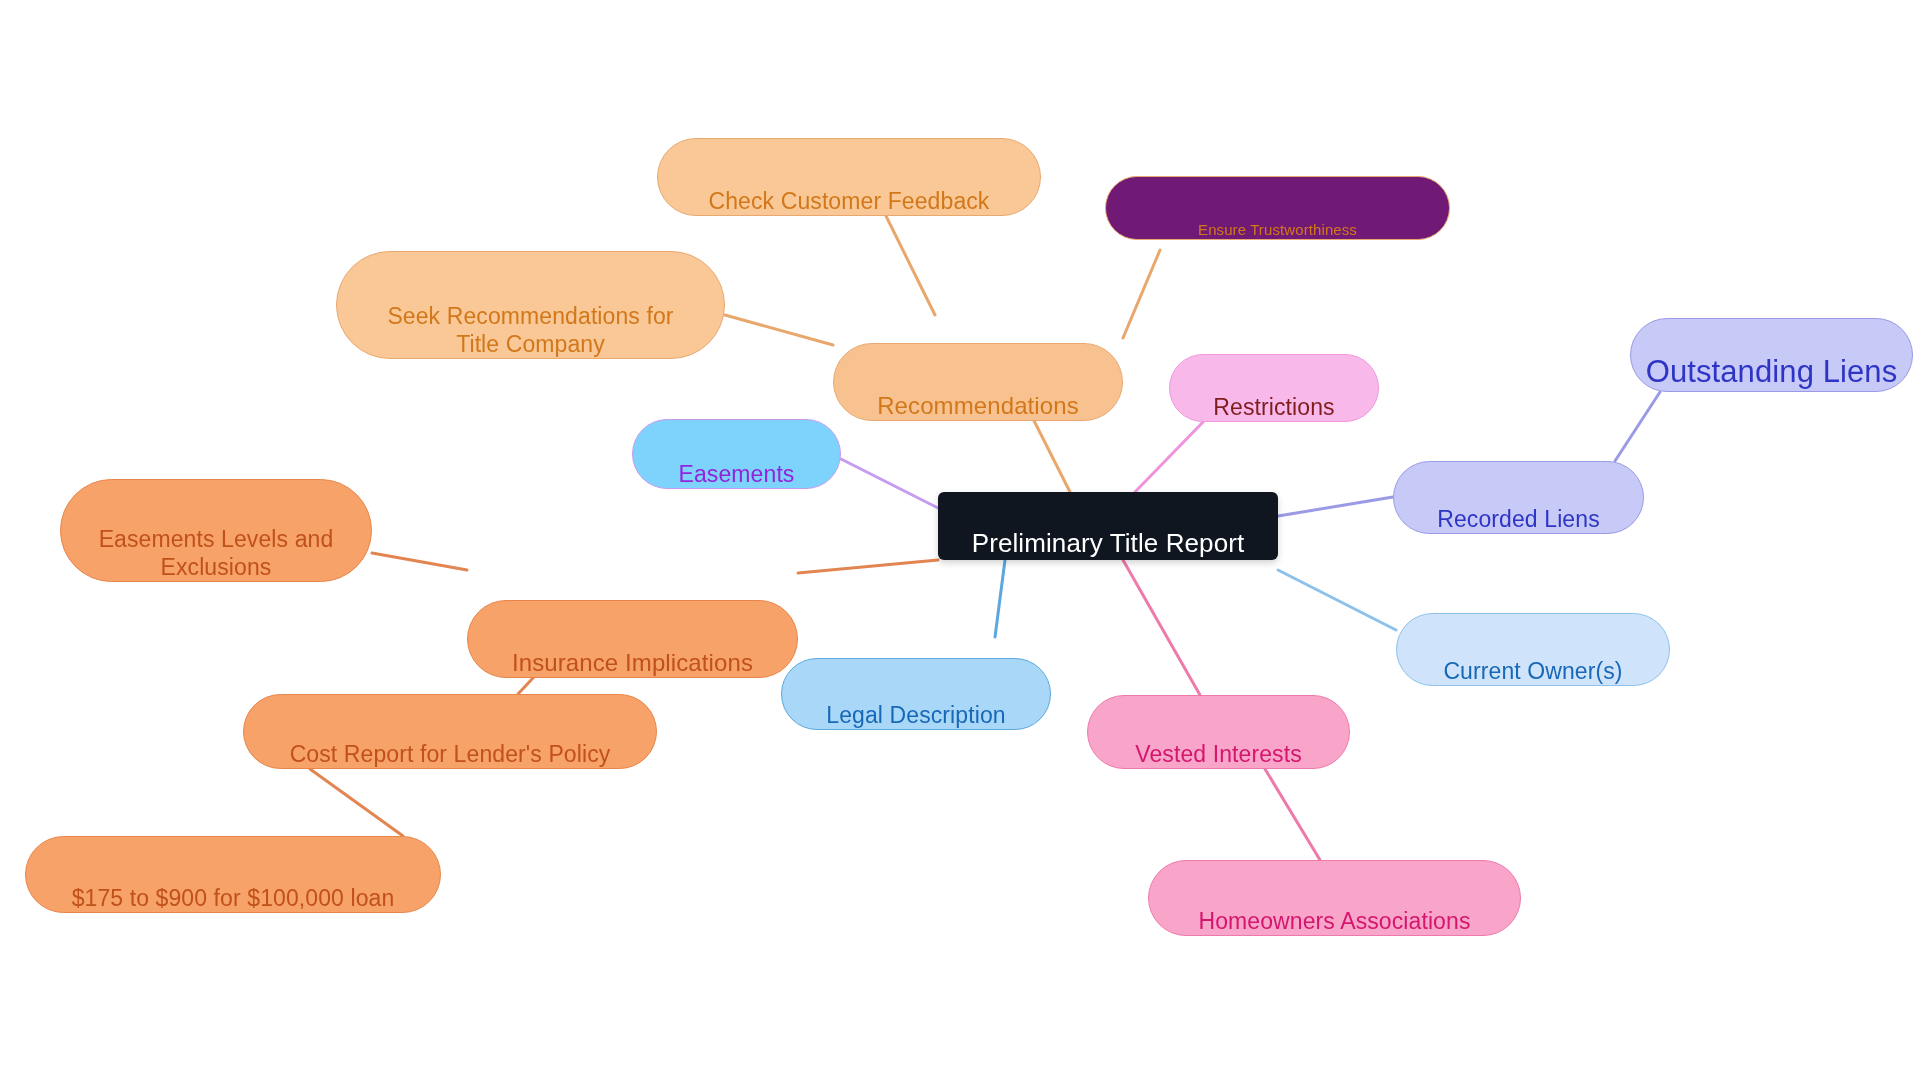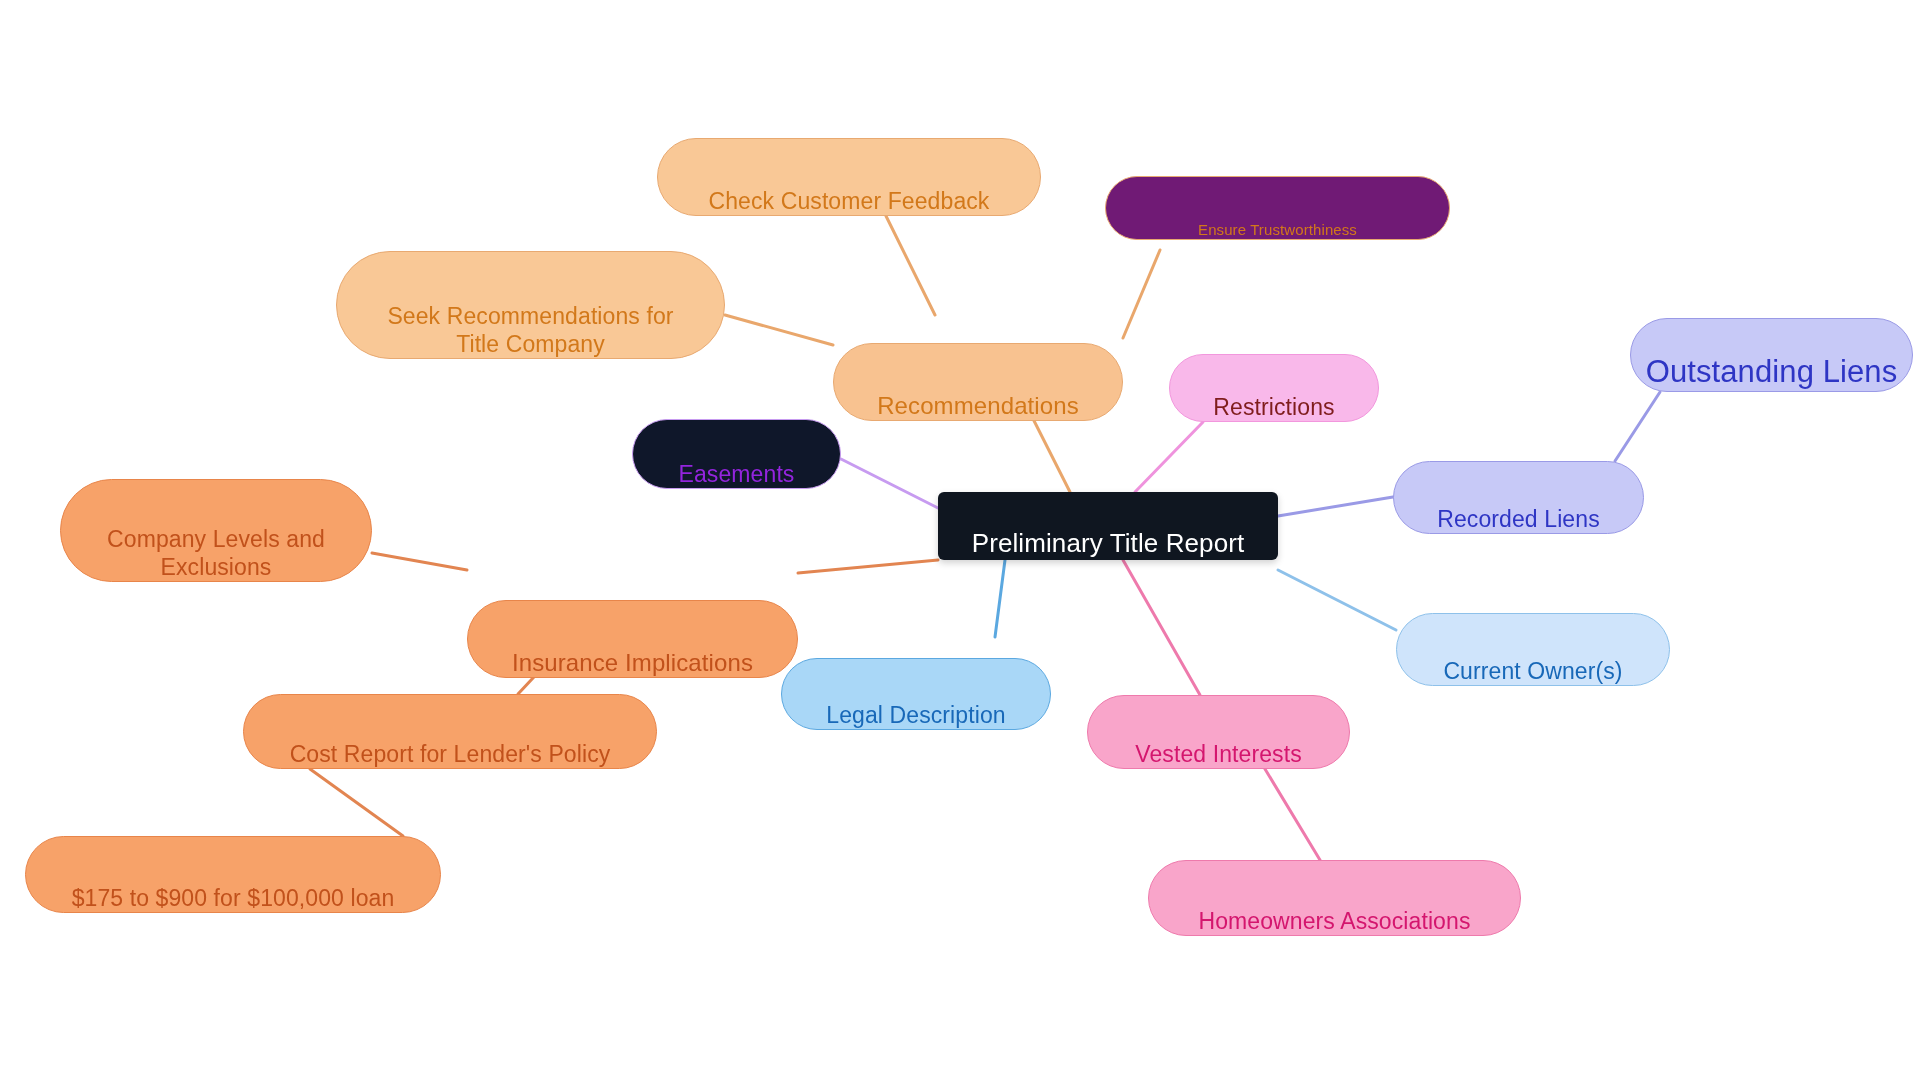--- a/index.html
+++ b/index.html
@@ -70,23 +70,23 @@
     </svg>
   <div id="nodes-layer">
       <div class="node root" style="left: 938px; top: 492px; width: 340px; height: 68px; background: rgb(15, 22, 32); border-color: rgb(15, 22, 32); color: rgb(255, 255, 255); font-size: 26px;"><span>Preliminary Title Report</span></div>
       <div class="node" style="left: 657px; top: 138px; width: 384px; height: 78px; background: rgb(249, 200, 150); border-color: rgb(232, 169, 113); color: rgb(210, 120, 26); font-size: 23px;"><span>Check Customer Feedback</span></div>
       <div class="node" style="left: 1105px; top: 176px; width: 345px; height: 64px; background: #701a75; border-color: rgb(232, 169, 113); color: rgb(210, 120, 26); font-size: 15px;"><span>Ensure Trustworthiness</span></div>
       <div class="node" style="left: 336px; top: 251px; width: 389px; height: 108px; background: rgb(249, 200, 150); border-color: rgb(232, 169, 113); color: rgb(210, 120, 26); font-size: 23px;"><span>Seek Recommendations for
 Title Company</span></div>
       <div class="node" style="left: 833px; top: 315px; width: 290px; height: 78px; background: rgb(248, 194, 144); border-color: rgb(232, 169, 113); color: rgb(210, 120, 26); font-size: 24px; margin-top: 28px;"><span>Recommendations</span></div>
       <div class="node" style="left: 1169px; top: 354px; width: 210px; height: 68px; background: rgb(249, 184, 234); border-color: rgb(242, 151, 221); color: #7f1d1d; font-size: 23px;"><span>Restrictions</span></div>
       <div class="node" style="left: 1630px; top: 318px; width: 283px; height: 74px; background: rgb(199, 201, 247); border-color: rgb(154, 154, 230); color: rgb(46, 53, 196); font-size: 31px;"><span>Outstanding Liens</span></div>
-      <div class="node" style="left: 632px; top: 419px; width: 209px; height: 70px; background: #0f172a; border-color: rgb(199, 155, 240); color: rgb(147, 36, 221); font-size: 23px;"><span>Easements</span></div>
+      <div class="node" style="left: 632px; top: 419px; width: 209px; height: 70px; background: #7dd3fc; border-color: rgb(199, 155, 240); color: rgb(147, 36, 221); font-size: 23px;"><span>Easements</span></div>
       <div class="node" style="left: 1393px; top: 461px; width: 251px; height: 73px; background: rgb(199, 201, 247); border-color: rgb(154, 154, 230); color: rgb(46, 53, 196); font-size: 23px;"><span>Recorded Liens</span></div>
-      <div class="node" style="left: 60px; top: 479px; width: 312px; height: 103px; background: rgb(247, 162, 105); border-color: rgb(232, 133, 74); color: rgb(193, 81, 27); font-size: 23px;"><span>Company Levels and
+      <div class="node" style="left: 60px; top: 479px; width: 312px; height: 103px; background: rgb(247, 162, 105); border-color: rgb(232, 133, 74); color: rgb(193, 81, 27); font-size: 23px;"><span>Easements Levels and
 Exclusions</span></div>
       <div class="node" style="left: 467px; top: 552px; width: 331px; height: 78px; background: rgb(247, 162, 105); border-color: rgb(232, 133, 74); color: rgb(193, 81, 27); font-size: 24px; margin-top: 48px;"><span>Insurance Implications</span></div>
       <div class="node" style="left: 1396px; top: 613px; width: 274px; height: 73px; background: rgb(207, 228, 251); border-color: rgb(142, 193, 234); color: rgb(24, 104, 184); font-size: 23px;"><span>Current Owner(s)</span></div>
       <div class="node" style="left: 781px; top: 658px; width: 270px; height: 72px; background: rgb(169, 215, 247); border-color: rgb(91, 168, 224); color: rgb(24, 104, 184); font-size: 23px;"><span>Legal Description</span></div>
       <div class="node" style="left: 1087px; top: 695px; width: 263px; height: 74px; background: rgb(249, 165, 202); border-color: rgb(238, 122, 172); color: rgb(212, 22, 110); font-size: 23px;"><span>Vested Interests</span></div>
       <div class="node" style="left: 243px; top: 694px; width: 414px; height: 75px; background: rgb(247, 162, 105); border-color: rgb(232, 133, 74); color: rgb(193, 81, 27); font-size: 23px;"><span>Cost Report for Lender's Policy</span></div>
       <div class="node" style="left: 1148px; top: 860px; width: 373px; height: 76px; background: rgb(249, 165, 202); border-color: rgb(238, 122, 172); color: rgb(212, 22, 110); font-size: 23px;"><span>Homeowners Associations</span></div>
       <div class="node" style="left: 25px; top: 836px; width: 416px; height: 77px; background: rgb(247, 162, 105); border-color: rgb(232, 133, 74); color: rgb(193, 81, 27); font-size: 23px;"><span>$175 to $900 for $100,000 loan</span></div>
     </div>
 </div>

